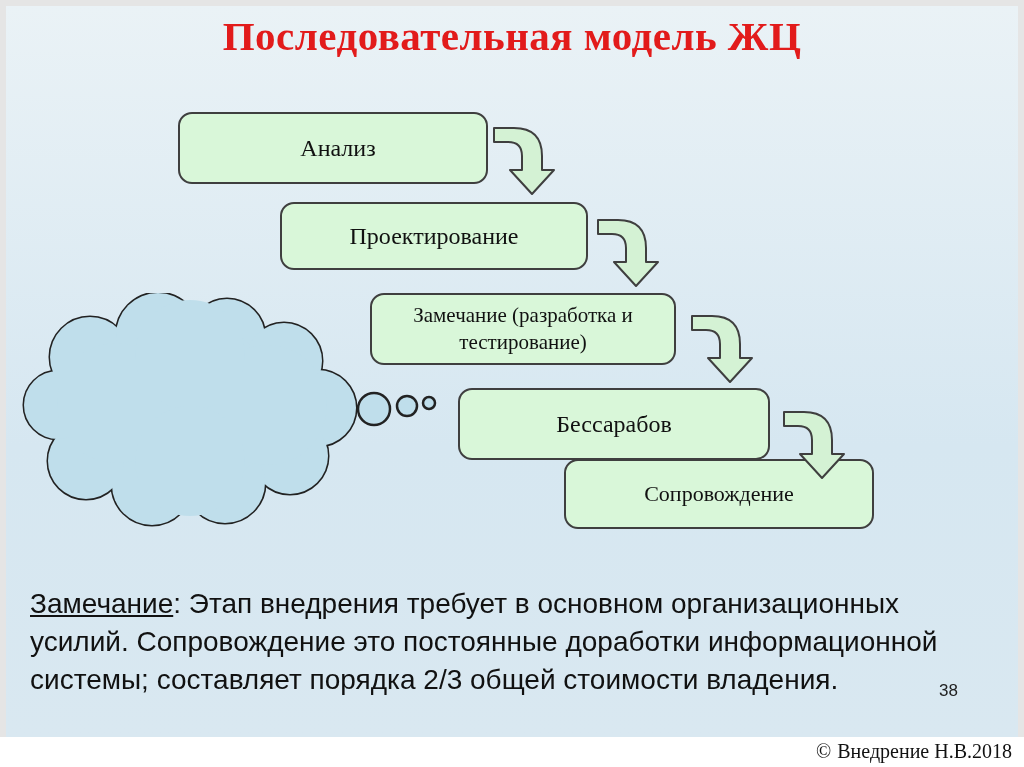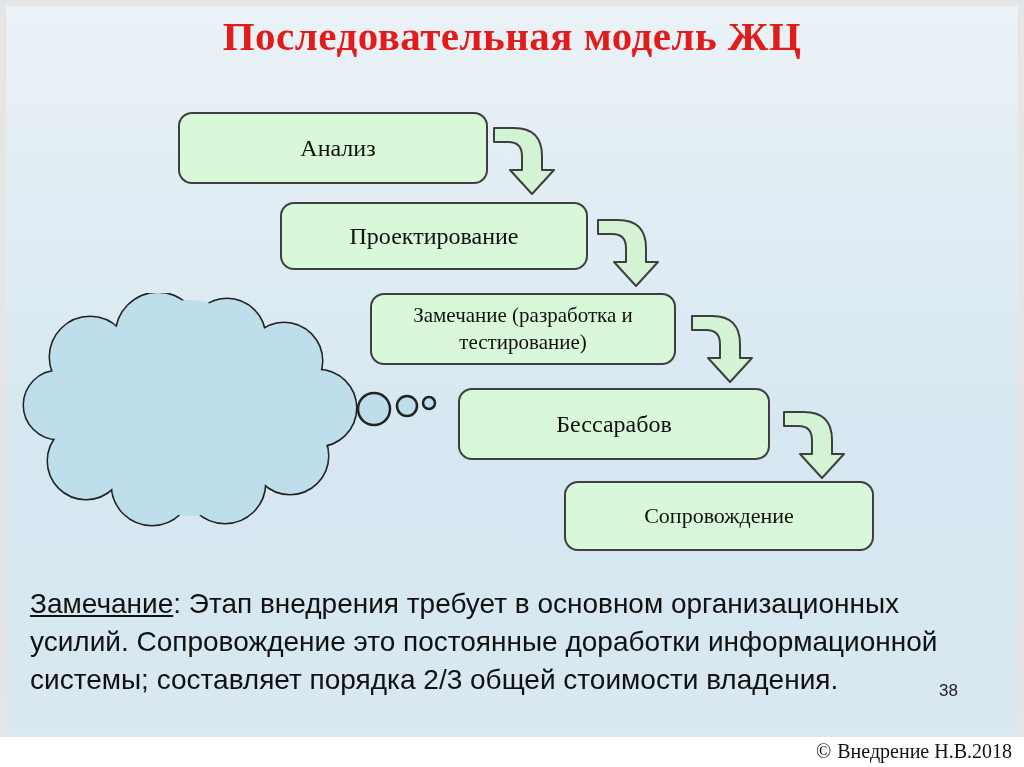--- a/index.html
+++ b/index.html
@@ -30,21 +30,21 @@
     font-family:"Liberation Serif",serif;
     font-size:24px;color:#111;
     text-align:center;
     box-sizing:border-box;
     padding:4px 18px;
   }
   .box1{left:178px;top:112px;width:310px;height:72px;padding-left:28px;}
   .box2{left:280px;top:202px;width:308px;height:68px;}
   .box3{left:370px;top:293px;width:306px;height:72px;font-size:21px;line-height:27px;}
   .box4{left:458px;top:388px;width:312px;height:72px;}
-  .box5{left:564px;top:481px;width:310px;height:70px;font-size:22px;}
+  .box5{left:564px;top:459px;width:310px;height:70px;font-size:22px;}
   .arrow{position:absolute;width:64px;height:76px;}
   .arrow1{left:492px;top:122px;}
   .arrow2{left:596px;top:214px;}
   .arrow3{left:690px;top:310px;}
   .arrow4{left:782px;top:406px;}
   .cloud-svg{position:absolute;left:22px;top:293px;width:340px;height:240px;}
   .cloud-text{
     position:absolute;left:90px;top:347px;width:190px;
     text-align:center;font-size:22px;line-height:30px;color:#111;
   }

